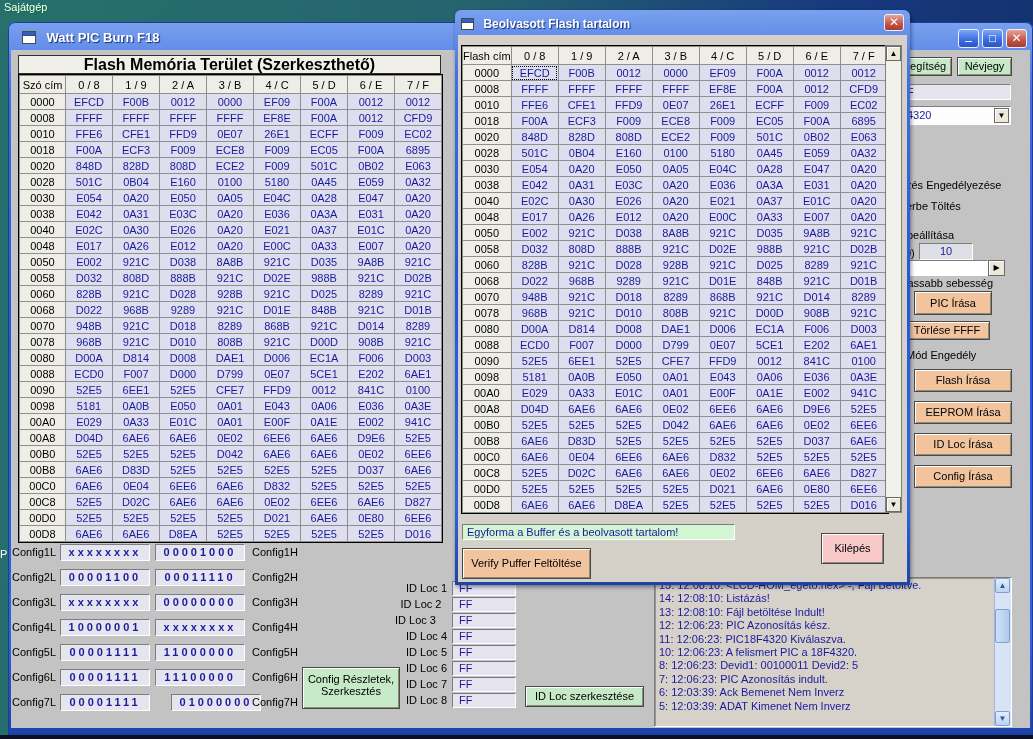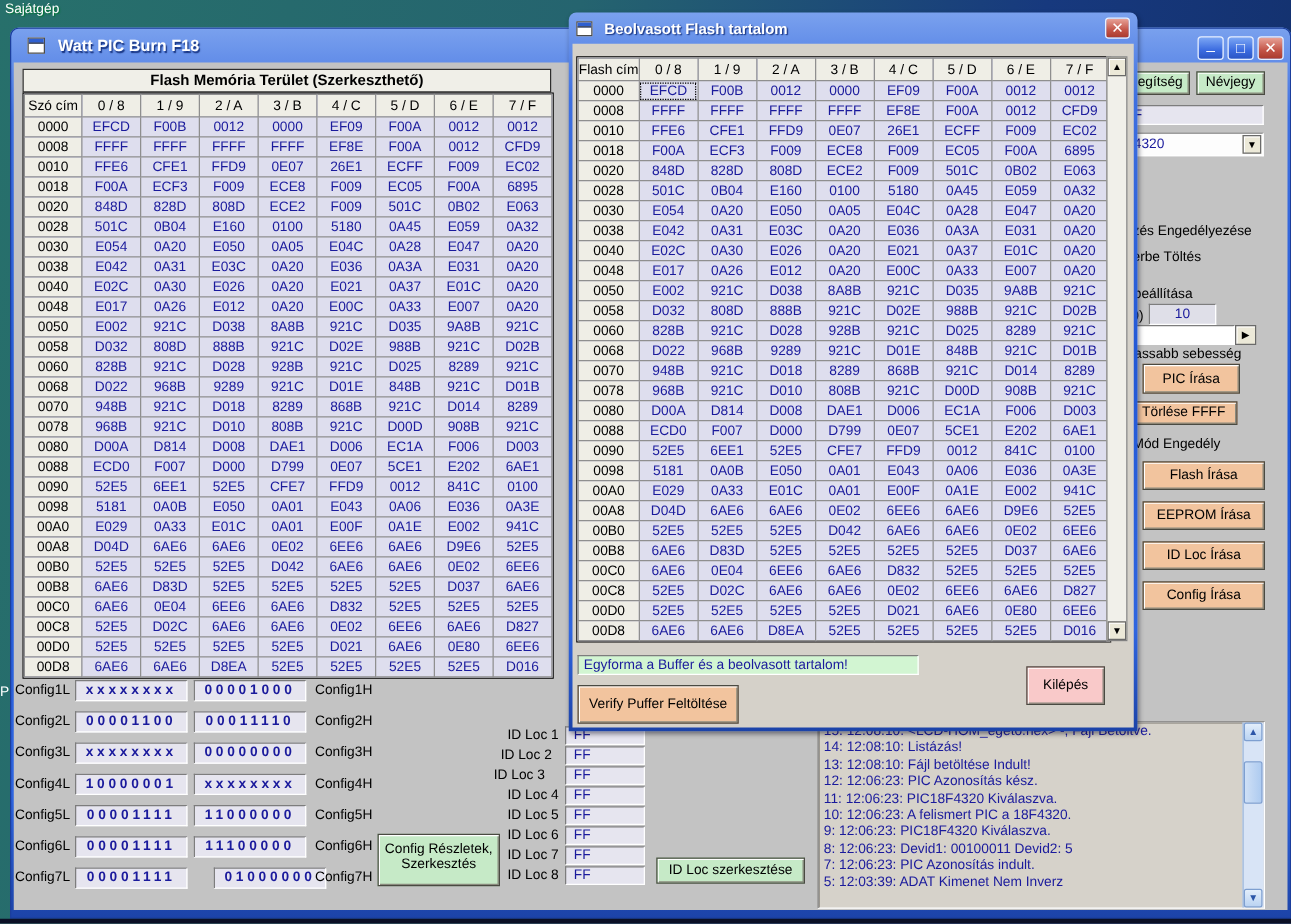--- a/index.html
+++ b/index.html
@@ -38,21 +38,21 @@
 
   
   .hexwrap{border:1px solid #000}
   table.hexgrid{border-collapse:collapse;table-layout:fixed;background:#DEDEEE}
   table.hexgrid th,table.hexgrid td{border:1px solid #8F8F8F;text-align:center;padding:0;
     font-size:11px;height:15px;overflow:hidden;white-space:nowrap;font-weight:normal}
   table.hexgrid tr.hrow th{height:17px;background:#EFEEE6;color:#000}
   table.hexgrid th.addr{background:#EFEEE6;color:#000}
   table.hexgrid td{color:#1A1A9C;background:#DEDEEE}
   table.hexgrid td.focus{outline:1px dotted #000;outline-offset:-2px}
-  .tbl-title{background:#F0EFE8;border:1px solid #2E2E2E;font-weight:bold;font-size:12px;
+  .tbl-title{background:#F0EFE8;border:1px solid #2E2E2E;font-weight:bold;font-size:16px;
     text-align:center;line-height:17px;color:#000;box-sizing:border-box}
 
   
   #dlg{left:455px;top:10px;width:455px;height:575px;z-index:10;
     border-radius:6px 6px 0 0;
     background:linear-gradient(180deg,#7AA1EE 0%,#3E6FE0 12%,#2258D6 48%,#2F65E0 86%,#1C43A8 100%);
     box-shadow:1px 2px 4px rgba(0,0,20,.45)}
   #dlg-client{position:absolute;left:3px;top:25px;right:3px;bottom:3px;background:#D5D1C9}
 
   .scroll-classic{background:#F1F0EA;border:1px solid #808080;box-sizing:border-box}
@@ -512,23 +512,23 @@
 <div class="abs b3d green" style="left:525px;top:686px;width:119px;height:21px;line-height:19px;z-index:2">ID Loc szerkesztése</div>
 
 <div class="abs" id="log-box" style="left:654px;top:577px;width:356px;height:148px;z-index:2">
   <ul id="log-lines" style="margin-right:32px">
       <li>15:  12:08:10:  &lt;LCD-HŐM_egeto.hex&gt; -, Fájl Betöltve.</li>
       <li>14:  12:08:10:  Listázás!</li>
       <li>13:  12:08:10:  Fájl betöltése Indult!</li>
       <li>12:  12:06:23:  PIC Azonosítás kész.</li>
       <li>11:  12:06:23:  PIC18F4320 Kiválaszva.</li>
       <li>10:  12:06:23:  A felismert PIC a 18F4320.</li>
-      <li>9:  12:06:23:  PIC18F4320 Kiválaszva.</li>
       <li>8:  12:06:23:  Devid1: 00100011  Devid2: 5</li>
       <li>7:  12:06:23:  PIC Azonosítás indult.</li>
+      <li>6:  12:03:39:  Ack Bemenet Nem Inverz</li>
       <li>5:  12:03:39:  ADAT Kimenet Nem Inverz</li>
     </ul>
   <div class="abs xp-sb" style="right:0;top:0;width:16px;height:100%">
     <div class="arr abs" style="left:0;top:0">▲</div>
     <div class="xp-thumb abs" style="left:0;top:31px;width:15px;height:34px"></div>
     <div class="arr abs" style="left:0;bottom:0">▼</div>
   </div>
 </div>
 
 <div class="abs" id="dlg">

